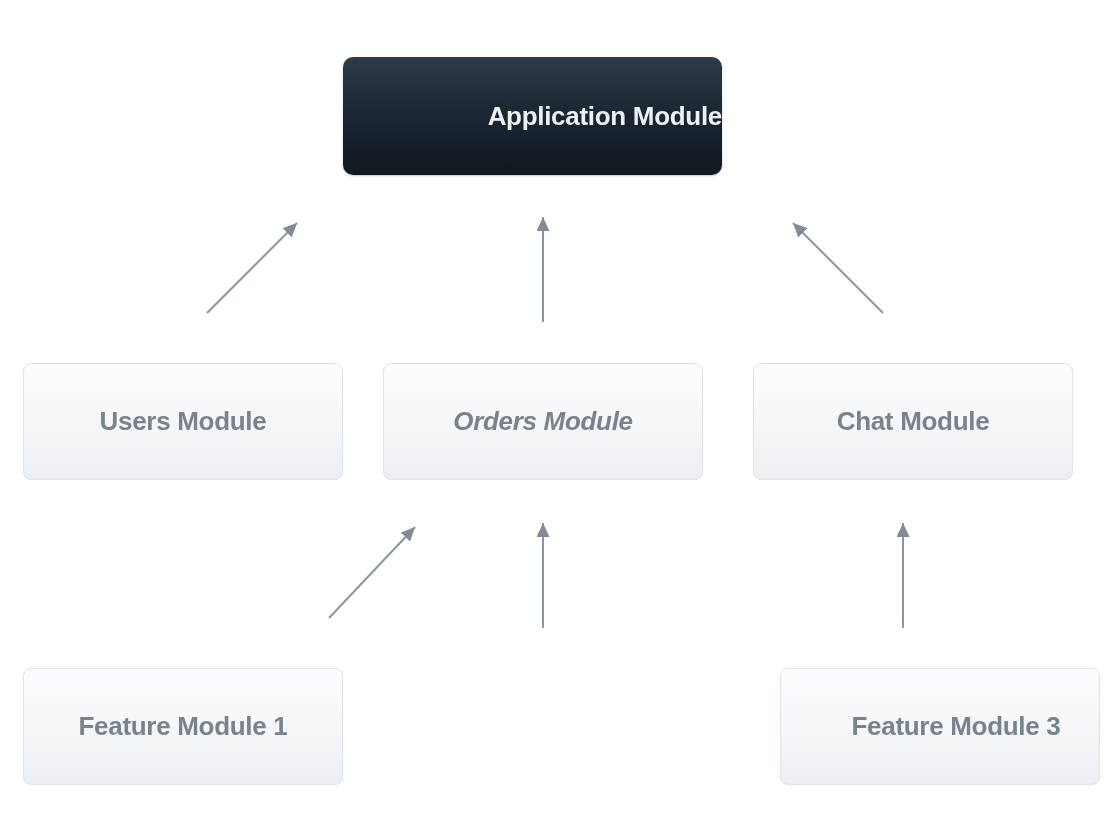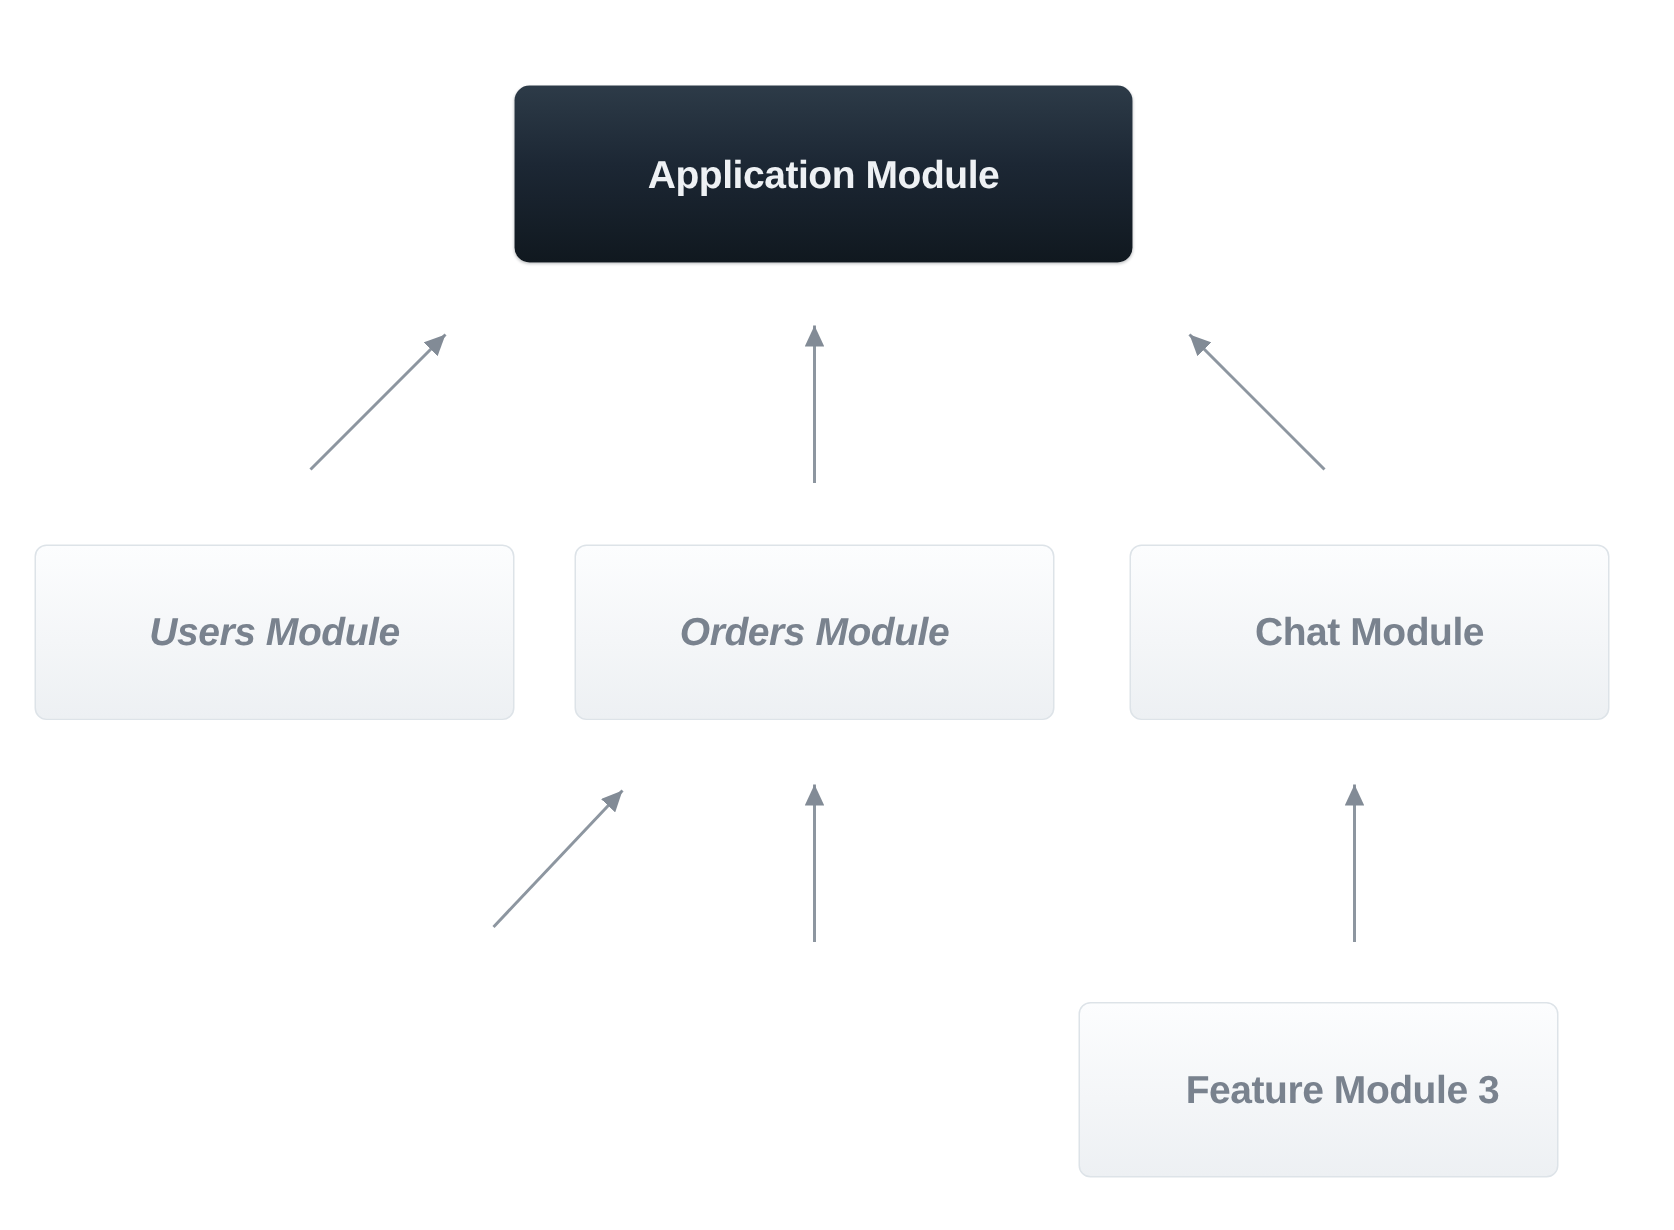--- a/index.html
+++ b/index.html
@@ -33,45 +33,46 @@
   }
   .node-label {
     font-size: 26px;
     font-weight: bold;
     letter-spacing: -0.3px;
     white-space: nowrap;
   }
   .node.dark {
     left: 343px;
     top: 57px;
-    width: 412px;
+    width: 379px;
     height: 118px;
     border-radius: 10px;
     background: linear-gradient(180deg, #2d3b48 0%, #1c2734 45%, #10181f 100%);
     box-shadow: 0 1px 2px rgba(16, 24, 31, 0.25);
+    justify-content: flex-end;
   }
   .node.dark .node-label {
     color: #eef1f4;
   }
   .node.light {
     width: 320px;
     height: 117px;
     border-radius: 8px;
     border: 1px solid #dde3e8;
     background: linear-gradient(180deg, #fcfdfe 0%, #f4f6f8 55%, #edf0f3 100%);
   }
   .node.light .node-label {
     color: #79828e;
   }
-  .pos-users    { left: 23px;  top: 363px; font-style: italic; }
+  .pos-users    { left: 23px;  top: 363px; }
   .pos-orders   { left: 383px; top: 363px; font-style: italic; }
   .pos-chat     { left: 743px; top: 363px; margin-left: 10px; }
   .pos-feature1 { left: 23px;  top: 668px; }
   .pos-feature2 { left: 383px; top: 668px; }
-  .pos-feature3 { left: 719px; top: 668px; padding-left: 32px; }
+  .pos-feature3 { left: 780px; top: 668px; padding-left: 32px; }
   .edge-line {
     stroke: #8d96a0;
     stroke-width: 2;
     fill: none;
   }
 </style>
 </head>
 <body>
 
 <div class="canvas">
@@ -99,19 +100,22 @@
   </div>
 
   <div class="node light pos-orders">
     <span class="node-label">Orders Module</span>
   </div>
 
   <div class="node light pos-chat">
     <span class="node-label">Chat Module</span>
   </div>
 
+  <div class="node light pos-feature1">
+    <span class="node-label">Feature Module 1</span>
+  </div>
 
 
   <div class="node light pos-feature3">
     <span class="node-label">Feature Module 3</span>
   </div>
 
 </div>
 
 </body></html>

